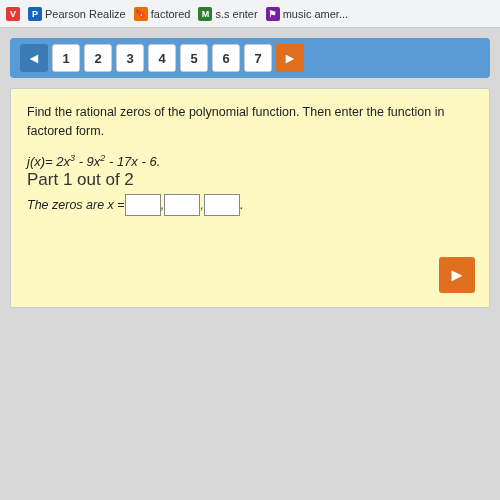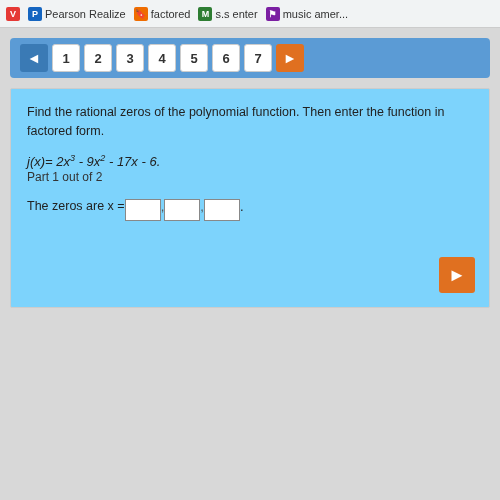--- a/index.html
+++ b/index.html
@@ -85,21 +85,21 @@
       border-radius: 3px;
       color: #333;
       font-size: 13px;
       font-weight: bold;
       cursor: pointer;
       display: flex; align-items: center; justify-content: center;
     }
 
     
     .content-card {
-      background: #7dd3fc;
+      background: #fef9c3;
       border: 1px solid #ccc;
       padding: 14px 16px;
       border-radius: 2px;
       min-height: 220px;
       position: relative;
     }
     .question-text {
       font-size: 12.5px;
       color: #222;
       margin-bottom: 12px;
@@ -108,30 +108,31 @@
     .function-line {
       font-size: 13px;
       color: #222;
       margin-bottom: 1px;
       font-style: italic;
     }
     .function-line sup {
       font-size: 9px;
     }
     .part-label {
-      font-size: 12px;
+      font-size: 17px;
       color: #333;
-      margin-bottom: 15px;
+      margin-bottom: 4px;
     }
     .zeros-line {
       display: flex;
-      align-items: flex-start;
+      align-items: center;
       gap: 0;
       font-size: 12.5px;
       color: #222;
+      font-style: italic;
     }
     .answer-box {
       width: 36px;
       height: 22px;
       border: 1px solid #888;
       background: white;
       display: inline-block;
     }
     .dot-sep {
       font-size: 13px;

